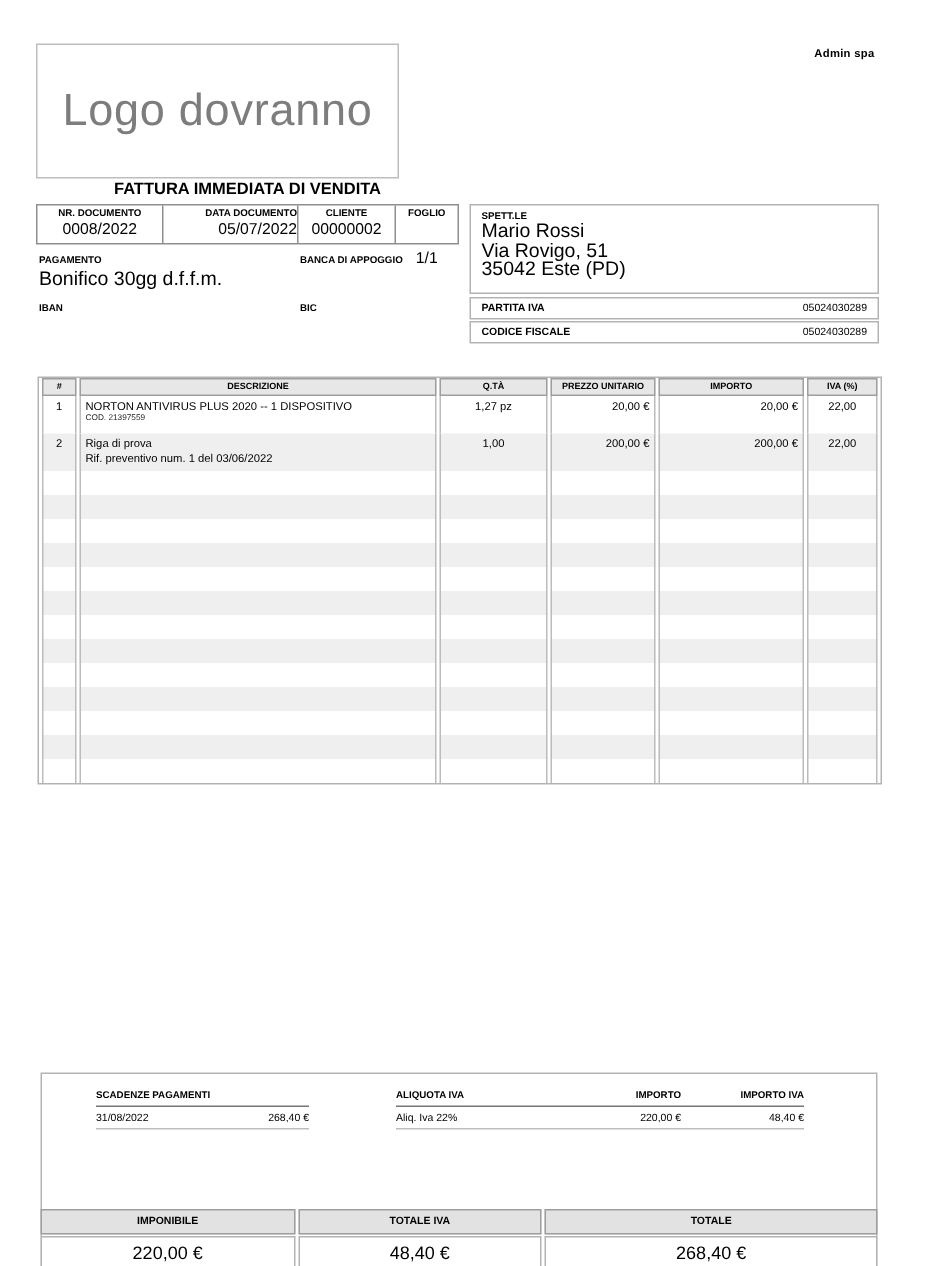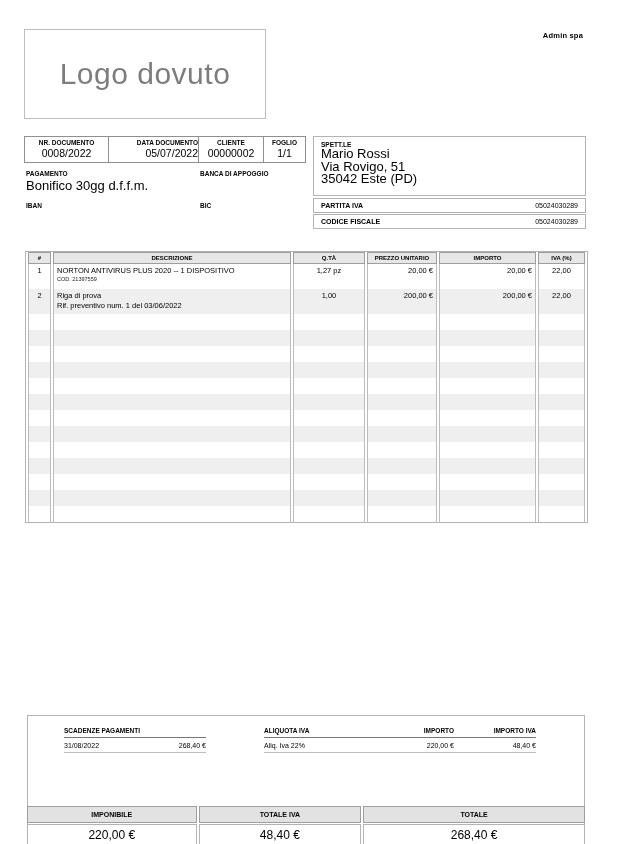--- a/index.html
+++ b/index.html
@@ -10,21 +10,21 @@
     font-family: "Liberation Sans", "DejaVu Sans", sans-serif;
   }
   .company-name { position: absolute; top: 19px; right: 36px; font-size: 7.5px; font-weight: bold; letter-spacing: .2px; }
   .logo-box { position: absolute; left: 24px; top: 17px; width: 242px; height: 90px; border: 1px solid #bdbdbd; display: flex; align-items: center; justify-content: center; }
   .logo-text { font-size: 30px; color: #7d7d7d; letter-spacing: .5px; }
   .doc-title { position: absolute; left: 24px; top: 108px; width: 282px; text-align: center; font-size: 11px; font-weight: bold; }
 
   .doc-table { position: absolute; left: 24px; top: 124px; width: 282px; height: 27px; border: 1px solid #8f8f8f; display: flex; }
   .doc-cell { border-right: 1px solid #8f8f8f; display: flex; flex-direction: column; align-items: center; justify-content: flex-start; padding-top: 2px; }
   .doc-cell:last-child { border-right: none; }
-  .doc-cell.c0 { width: 84px; } .doc-cell.c1 { width: 90px; align-items: flex-end; } .doc-cell.c2 { width: 65px; } .doc-cell.c3 { width: 41px; }
+  .doc-cell.c0 { width: 84px; } .doc-cell.c1 { width: 90px; align-items: flex-end; } .doc-cell.c2 { width: 65px; } .doc-cell.c3 { width: 41px; gap: 19px; }
   .doc-label { font-size: 6.5px; font-weight: bold; }
   .doc-value { font-size: 10.5px; margin-top: 1px; }
 
   .small-label { font-size: 6.5px; font-weight: bold; }
   .field-value { font-size: 13px; margin-top: 1px; }
   .f-pagamento { position: absolute; left: 26px; top: 158px; }
   .f-banca { position: absolute; left: 200px; top: 158px; }
   .f-iban { position: absolute; left: 26px; top: 190px; }
   .f-bic { position: absolute; left: 200px; top: 190px; }
 
@@ -76,23 +76,24 @@
   .legal { position: absolute; left: 8px; top: 833px; width: 603px; font-size: 5px; line-height: 5.5px; color: #8f8f8f; text-align: center; }
 </style>
 </head>
 <body>
 
 <div class="page">
 
   <div class="company-name">Admin spa</div>
 
   <div class="logo-box">
-    <span class="logo-text">Logo dovuto</span>
-  </div>
-
+    <span class="logo-text">Logo dovranno</span>
+  </div>
+
+  <div class="doc-title">FATTURA IMMEDIATA DI VENDITA</div>
 
   <div class="doc-table">
     <div class="doc-cell c0">
       <span class="doc-label">NR. DOCUMENTO</span>
       <span class="doc-value">0008/2022</span>
     </div>
     <div class="doc-cell c1">
       <span class="doc-label">DATA DOCUMENTO</span>
       <span class="doc-value">05/07/2022</span>
     </div>

